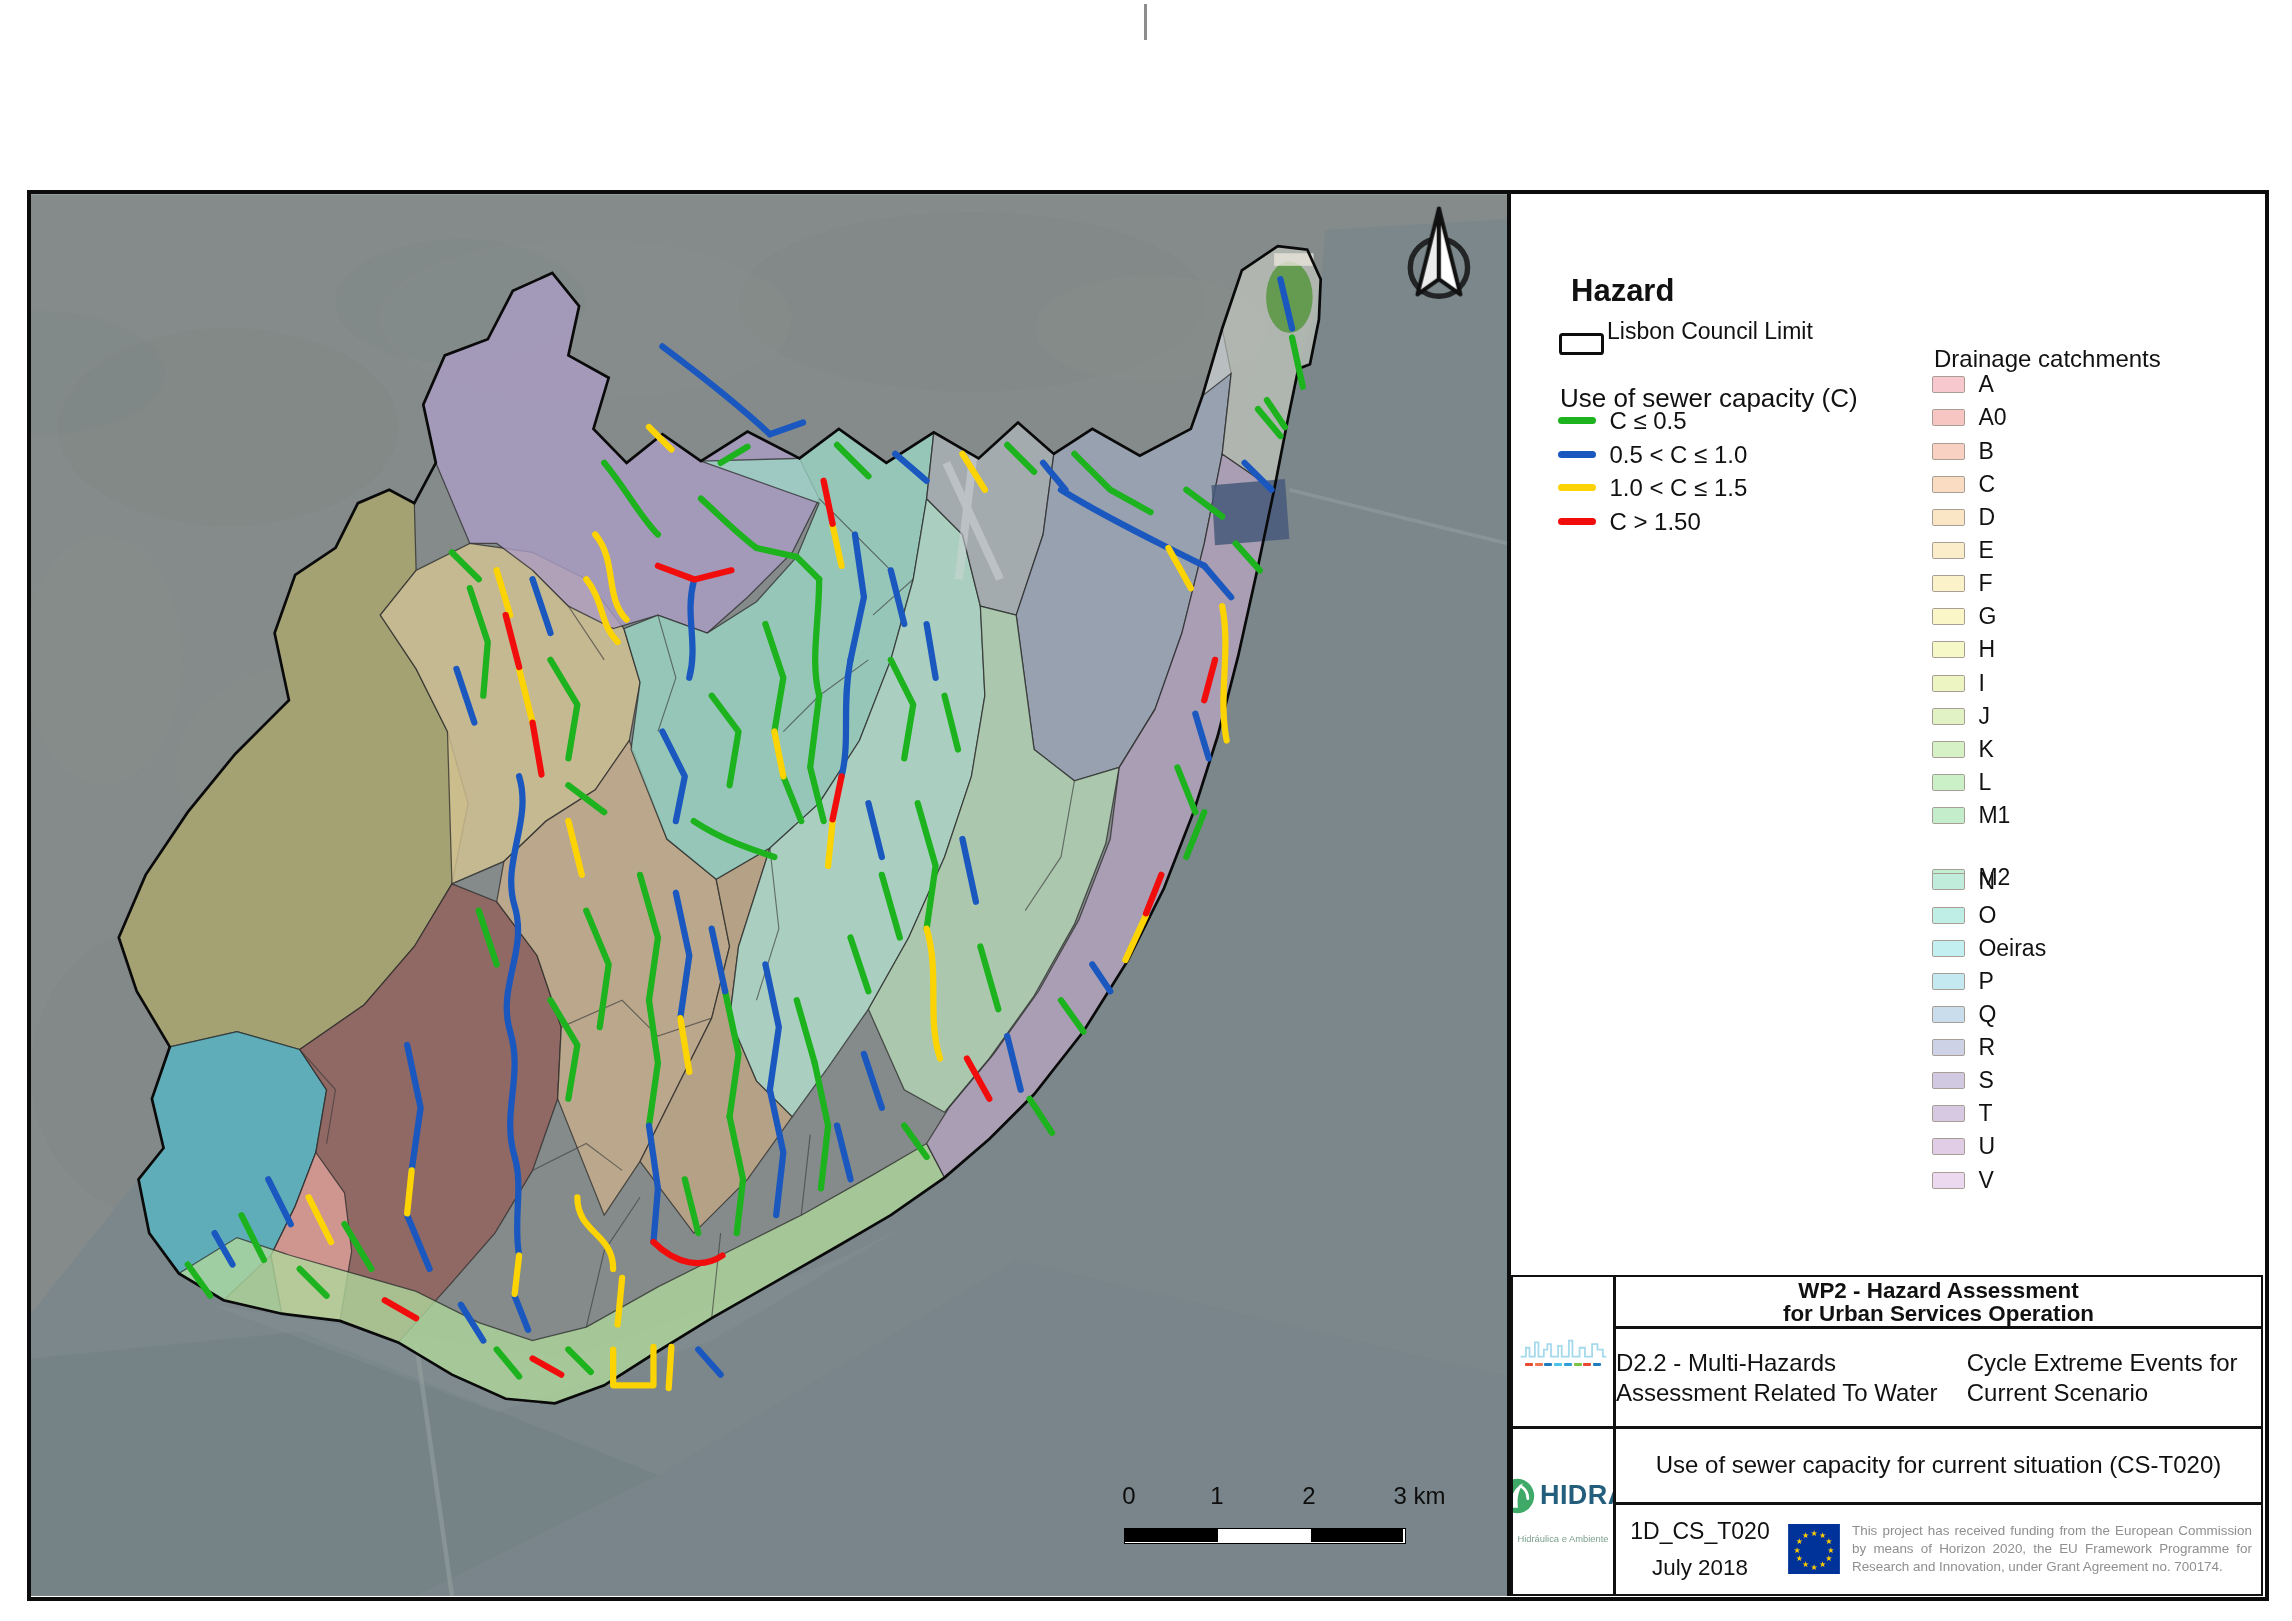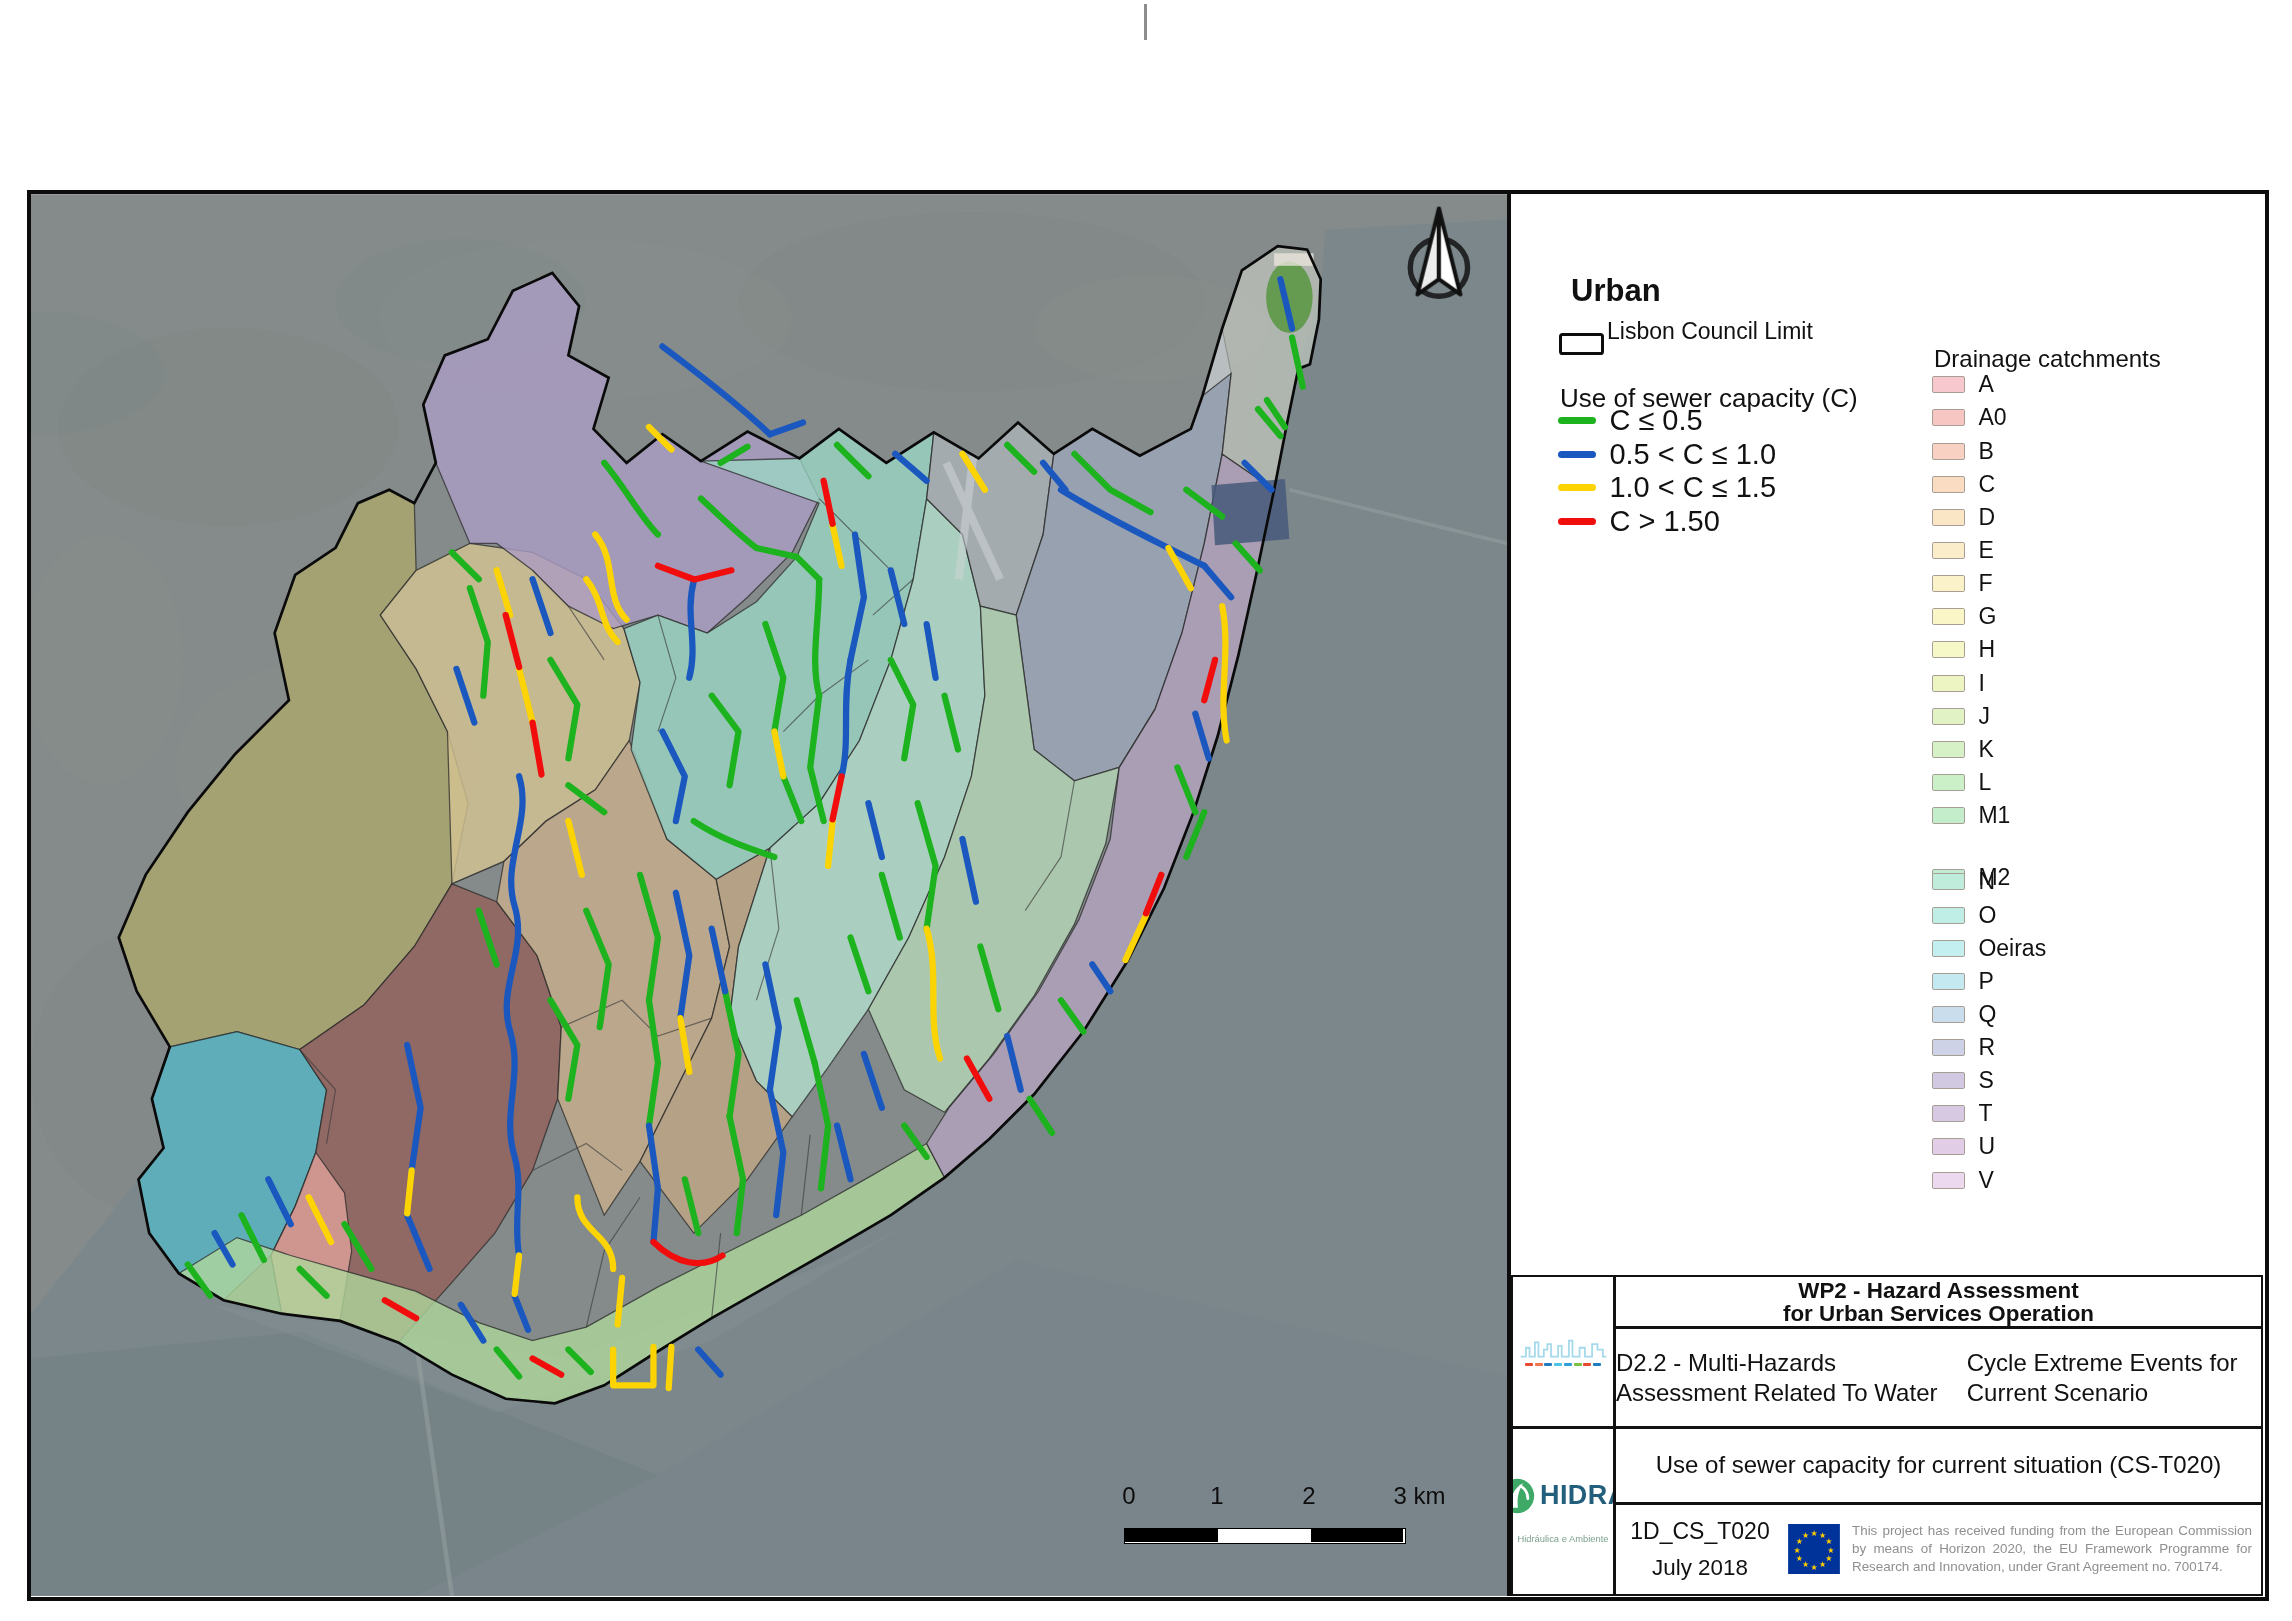--- a/index.html
+++ b/index.html
@@ -16,21 +16,21 @@
   .sb-seg{position:absolute;top:0;height:12.5px;background:#000;}
 
   
   .lg-title{position:absolute;left:60px;top:79px;font-size:31px;font-weight:bold;}
   .lg-row{position:absolute;height:27px;display:flex;align-items:center;}
   .council-swatch{position:absolute;left:48px;top:139px;width:39px;height:16px;border:3.6px solid #0d0d0d;border-radius:3.6px;background:#fff;}
   .council-label{position:absolute;left:96px;top:124px;font-size:23px;}
   .lg-subhead{position:absolute;left:49px;top:179px;font-size:26px;margin-top:10px;}
   .sewer-rows .lg-row{left:0;width:358px;}
   .sewer-line{width:38px;height:6.3px;border-radius:3.6px;margin-left:47px;flex:0 0 auto;}
-  .sewer-label{margin-left:13.4px;font-size:29px;}
+  .sewer-label{margin-left:13.4px;font-size:24px;}
   .cat-head{position:absolute;left:423px;top:142px;font-size:24px;margin-top:9px;}
   .cat-rows .lg-row{left:0;width:358px;}
   .cat-swatch{margin-left:421px;width:33px;height:17px;border:1.8px solid #a79f96;border-radius:1.8px;flex:0 0 auto;box-sizing:border-box;}
   .cat-label{margin-left:13.4px;font-size:23px;}
 
   
   .tblock{position:absolute;left:0;top:1081px;width:752px;height:321px;border:2.7px solid #111;box-sizing:border-box;}
   .tb-v{position:absolute;left:100px;top:0;width:2.7px;height:100%;background:#111;}
   .tb-h1{position:absolute;left:103px;right:0;top:49px;height:2.7px;background:#111;}
   .tb-h2{position:absolute;left:0;right:0;top:149px;height:2.7px;background:#111;}
@@ -279,21 +279,21 @@
     <div class="sb-bar">
       <div class="sb-seg" style="left:0;width:93px;"></div>
       <div class="sb-seg" style="left:186px;width:92px;"></div>
     </div>
   </div>
 
   <div class="vdiv"></div>
 
   <div class="panel">
 
-    <div class="lg-title">Urban</div>
+    <div class="lg-title">Hazard</div>
 
     <div class="council-swatch"></div>
     <div class="council-label">Lisbon Council Limit</div>
 
     <div class="lg-subhead">Use of sewer capacity (C)</div>
 
     <div class="sewer-rows">
 
     <div class="lg-row" style="top: 213px;">
           <span class="sewer-line" style="background: rgb(29, 179, 30);"></span>

